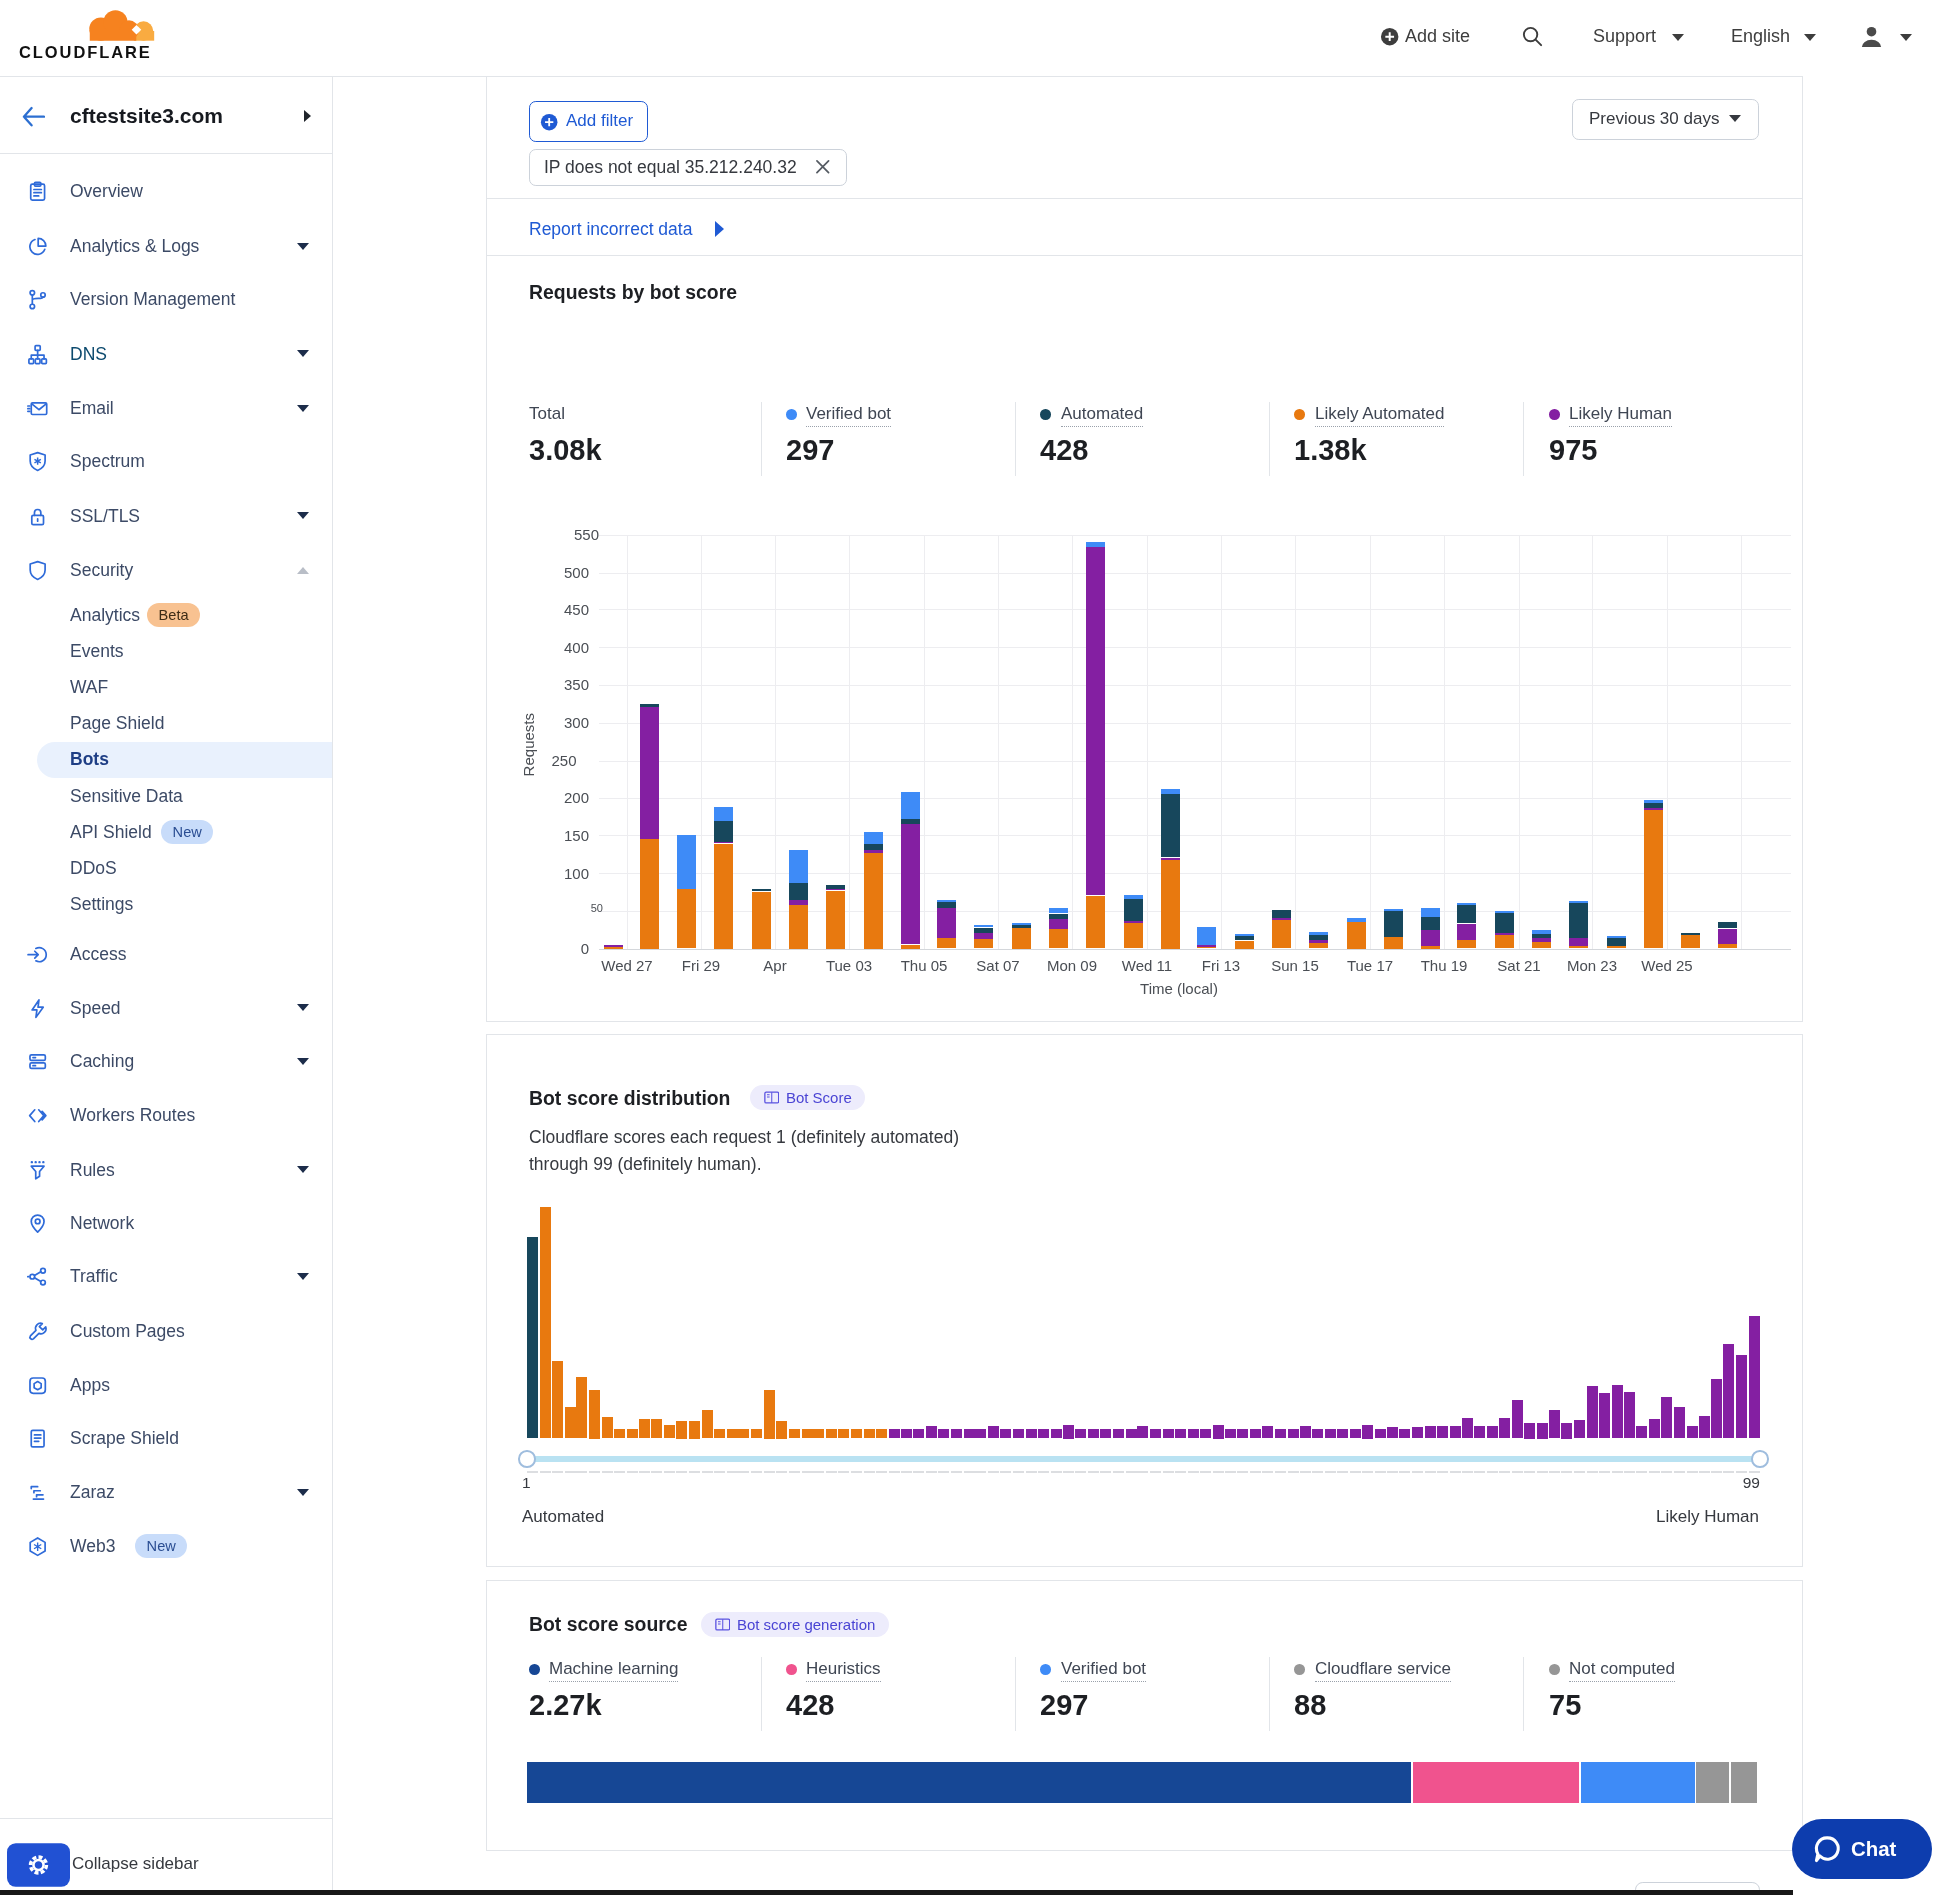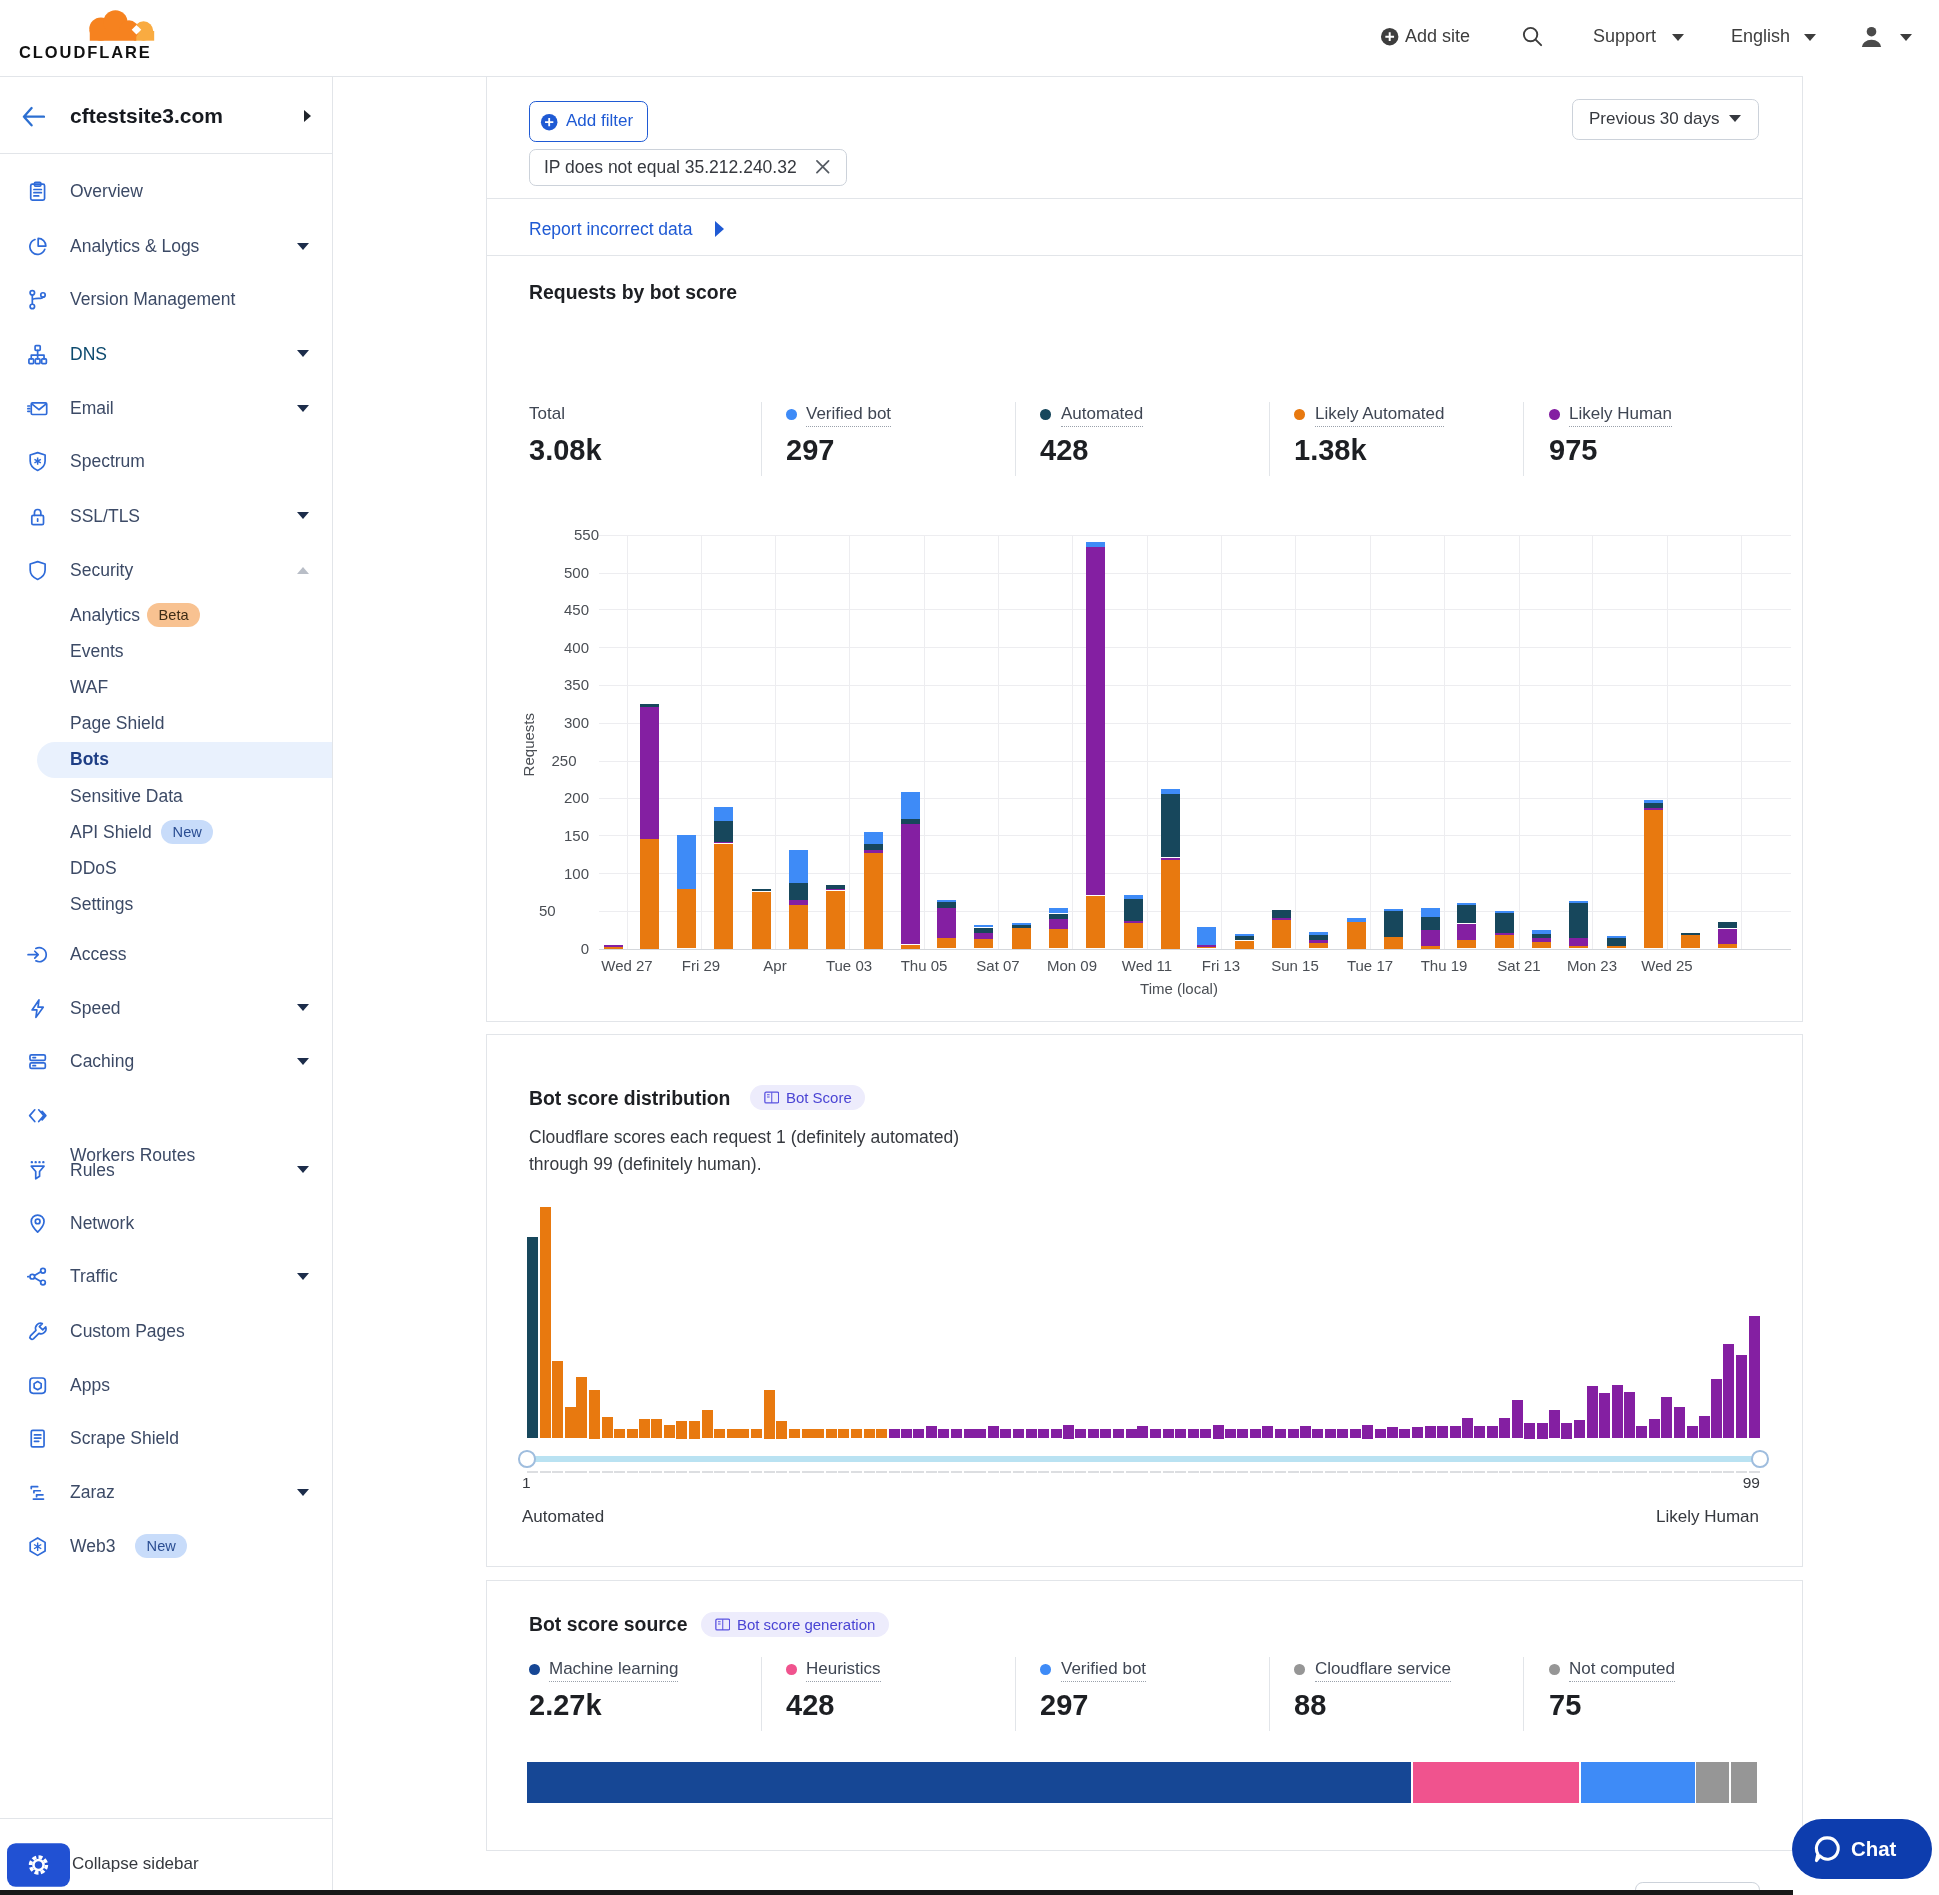--- a/index.html
+++ b/index.html
@@ -122,21 +122,21 @@
 <svg width="21.3" height="21.3" viewBox="0 0 20 20" style="position:absolute;left:27px;top:1051px">
       <rect x="2.8" y="3.6" width="14.4" height="5.2" rx="1.4" fill="none" stroke="#2f6bd9" stroke-width="1.6" stroke-linecap="round" stroke-linejoin="round"></rect>
       <rect x="2.8" y="11.2" width="14.4" height="5.2" rx="1.4" fill="none" stroke="#2f6bd9" stroke-width="1.6" stroke-linecap="round" stroke-linejoin="round"></rect>
       <path d="M5.6 6.2 H8 M5.6 13.8 H8" fill="none" stroke="#2f6bd9" stroke-width="1.6" stroke-linecap="round" stroke-linejoin="round"></path>
     </svg>
 <div style="position:absolute;left:70px;top:1051px;width:223px;height:21.3px;font-size:17.5px;font-weight:normal;color:#3c4a66;white-space:nowrap;">Caching</div>
 <div style="position:absolute;left:297px;top:1058px;width:0px;height:0px;border-left:6.8px solid transparent;border-right:6.8px solid transparent;border-top:7.8px solid #1c2c4a;"></div>
 <svg width="21.3" height="21.3" viewBox="0 0 20 20" style="position:absolute;left:27px;top:1105px">
       <path d="M7.3 4.5 L2.5 10 L7.3 15.5 M11 4.5 L15.8 10 L11 15.5 M14.2 6 L17.7 10 L14.2 14" fill="none" stroke="#2f6bd9" stroke-width="1.6" stroke-linecap="round" stroke-linejoin="round"></path>
     </svg>
-<div style="position:absolute;left:70px;top:1105px;width:223px;height:21.3px;font-size:17.5px;font-weight:normal;color:#3c4a66;white-space:nowrap;margin-top:40px;">Workers Routes</div>
+<div style="position:absolute;left:70px;top:1105px;width:223px;height:21.3px;font-size:17.5px;font-weight:normal;color:#3c4a66;white-space:nowrap;">Workers Routes</div>
 <svg width="21.3" height="21.3" viewBox="0 0 20 20" style="position:absolute;left:27px;top:1160px">
       <path d="M4 5.8 H16 L11.8 10.8 V15.2 L8.2 17.6 V10.8 Z" fill="none" stroke="#2f6bd9" stroke-width="1.6" stroke-linecap="round" stroke-linejoin="round"></path>
       <path d="M4.5 2 H4.6 M8.1 2 H8.2 M11.7 2 H11.8 M15.3 2 H15.4" stroke="#2f6bd9" stroke-width="2.2" stroke-linecap="round"></path>
     </svg>
 <div style="position:absolute;left:70px;top:1160px;width:223px;height:21.3px;font-size:17.5px;font-weight:normal;color:#3c4a66;white-space:nowrap;">Rules</div>
 <div style="position:absolute;left:297px;top:1166px;width:0px;height:0px;border-left:6.8px solid transparent;border-right:6.8px solid transparent;border-top:7.8px solid #1c2c4a;"></div>
 <svg width="21.3" height="21.3" viewBox="0 0 20 20" style="position:absolute;left:27px;top:1213px">
       <path d="M10 18 C10 18 4 11.8 4 7.9 a6 6 0 1 1 12 0 C16 11.8 10 18 10 18 Z" fill="none" stroke="#2f6bd9" stroke-width="1.6" stroke-linecap="round" stroke-linejoin="round"></path>
       <circle cx="10" cy="7.9" r="2.2" fill="none" stroke="#2f6bd9" stroke-width="1.6" stroke-linecap="round" stroke-linejoin="round"></circle>
     </svg>
@@ -218,21 +218,21 @@
 <div style="position:absolute;left:1549px;top:409px;width:10.7px;height:10.7px;background:#841fa2;border-radius:50%;"></div>
 <div style="position:absolute;left:1569px;top:404px;font-size:17px;color:#3f4653;border-bottom:1.5px dotted #9aa1ab;padding-bottom:1.9px;white-space:nowrap;display:inline-block;">Likely Human</div>
 <div style="position:absolute;left:1549px;top:434px;width:194px;height:33px;font-size:29px;font-weight:bold;color:#1d1f23;">975</div>
 <div style="position:absolute;left:761px;top:402px;width:1px;height:74px;background:#e2e5e9;"></div>
 <div style="position:absolute;left:1015px;top:402px;width:1px;height:74px;background:#e2e5e9;"></div>
 <div style="position:absolute;left:1269px;top:402px;width:1px;height:74px;background:#e2e5e9;"></div>
 <div style="position:absolute;left:1523px;top:402px;width:1px;height:74px;background:#e2e5e9;"></div>
 <div style="position:absolute;left:599px;top:949px;width:1192px;height:1px;background:#d4d7db;"></div>
 <div style="position:absolute;left:539px;top:940px;width:50px;height:17.5px;font-size:15px;color:#4a4e54;text-align:right;">0</div>
 <div style="position:absolute;left:599px;top:911px;width:1192px;height:1px;background:#ededf0;"></div>
-<div style="position:absolute;left:539px;top:902px;width:50px;height:17.5px;font-size:15px;color:#4a4e54;">50</div>
+<div style="position:absolute;left:553px;top:902px;width:50px;height:17.5px;font-size:11px;color:#4a4e54;text-align:right;">50</div>
 <div style="position:absolute;left:599px;top:873px;width:1192px;height:1px;background:#ededf0;"></div>
 <div style="position:absolute;left:539px;top:865px;width:50px;height:17.5px;font-size:15px;color:#4a4e54;text-align:right;">100</div>
 <div style="position:absolute;left:599px;top:835px;width:1192px;height:1px;background:#ededf0;"></div>
 <div style="position:absolute;left:539px;top:827px;width:50px;height:17.5px;font-size:15px;color:#4a4e54;text-align:right;">150</div>
 <div style="position:absolute;left:599px;top:798px;width:1192px;height:1px;background:#ededf0;"></div>
 <div style="position:absolute;left:539px;top:789px;width:50px;height:17.5px;font-size:15px;color:#4a4e54;text-align:right;">200</div>
 <div style="position:absolute;left:599px;top:761px;width:1192px;height:1px;background:#ededf0;"></div>
 <div style="position:absolute;left:539px;top:752px;width:50px;height:17.5px;font-size:15px;color:#4a4e54;text-align:center;">250</div>
 <div style="position:absolute;left:599px;top:723px;width:1192px;height:1px;background:#ededf0;"></div>
 <div style="position:absolute;left:539px;top:714px;width:50px;height:17.5px;font-size:15px;color:#4a4e54;text-align:right;">300</div>

